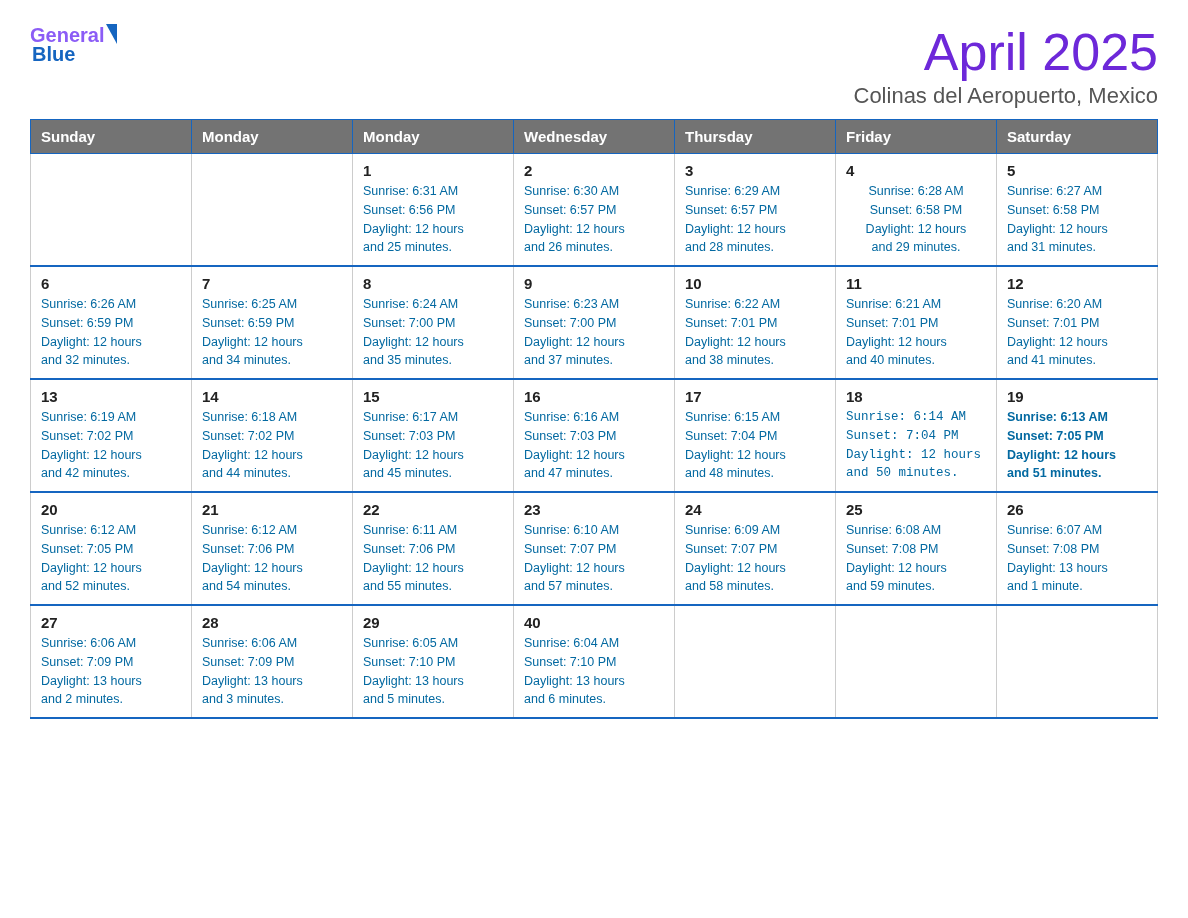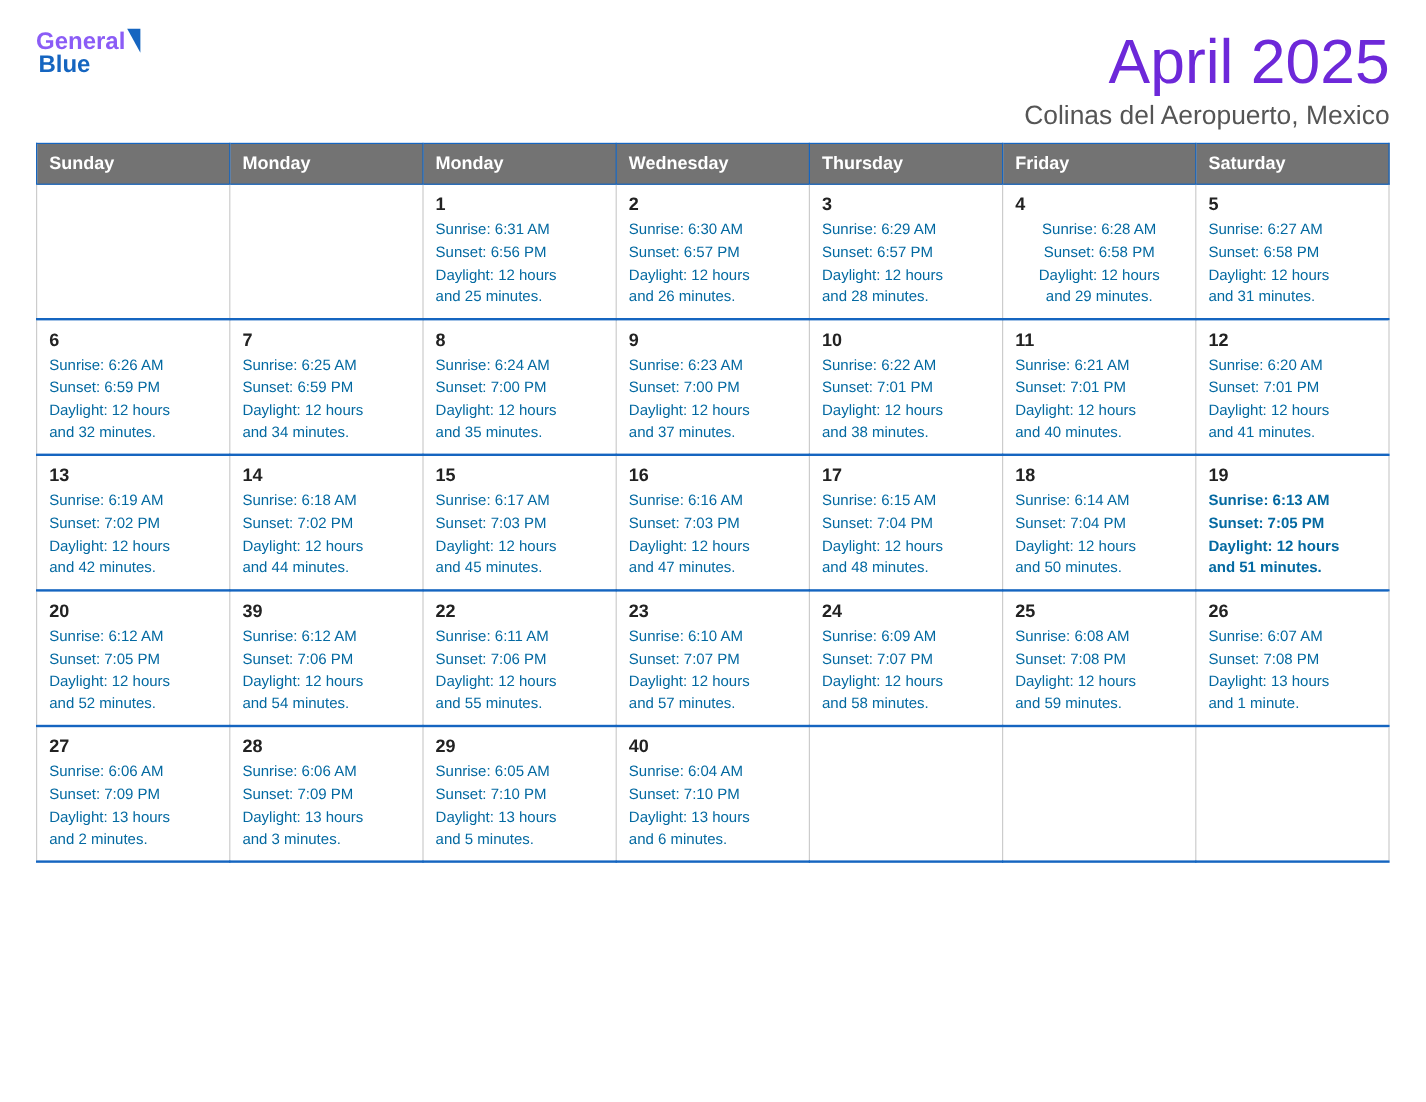--- a/index.html
+++ b/index.html
@@ -261,21 +261,21 @@
         </td>
         <td>
           <span class="day-number">17</span>
           <div class="day-info" style="white-space: pre-line;">Sunrise: 6:15 AM
 Sunset: 7:04 PM
 Daylight: 12 hours
 and 48 minutes.</div>
         </td>
         <td>
           <span class="day-number">18</span>
-          <div class="day-info" style="white-space: pre-line;">Sunrise: 6:14 AM
+          <div class="day-info" style="white-space: pre-line; font-family: Liberation Mono, monospace;">Sunrise: 6:14 AM
 Sunset: 7:04 PM
 Daylight: 12 hours
 and 50 minutes.</div>
         </td>
         <td>
           <span class="day-number">19</span>
           <div class="day-info" style="white-space: pre-line; font-weight: bold;">Sunrise: 6:13 AM
 Sunset: 7:05 PM
 Daylight: 12 hours
 and 51 minutes.</div>
@@ -283,21 +283,21 @@
       </tr>
       <tr>
         <td>
           <span class="day-number">20</span>
           <div class="day-info" style="white-space: pre-line;">Sunrise: 6:12 AM
 Sunset: 7:05 PM
 Daylight: 12 hours
 and 52 minutes.</div>
         </td>
         <td>
-          <span class="day-number">39</span>
+          <span class="day-number">21</span>
           <div class="day-info" style="white-space: pre-line;">Sunrise: 6:12 AM
 Sunset: 7:06 PM
 Daylight: 12 hours
 and 54 minutes.</div>
         </td>
         <td>
           <span class="day-number">22</span>
           <div class="day-info" style="white-space: pre-line;">Sunrise: 6:11 AM
 Sunset: 7:06 PM
 Daylight: 12 hours

